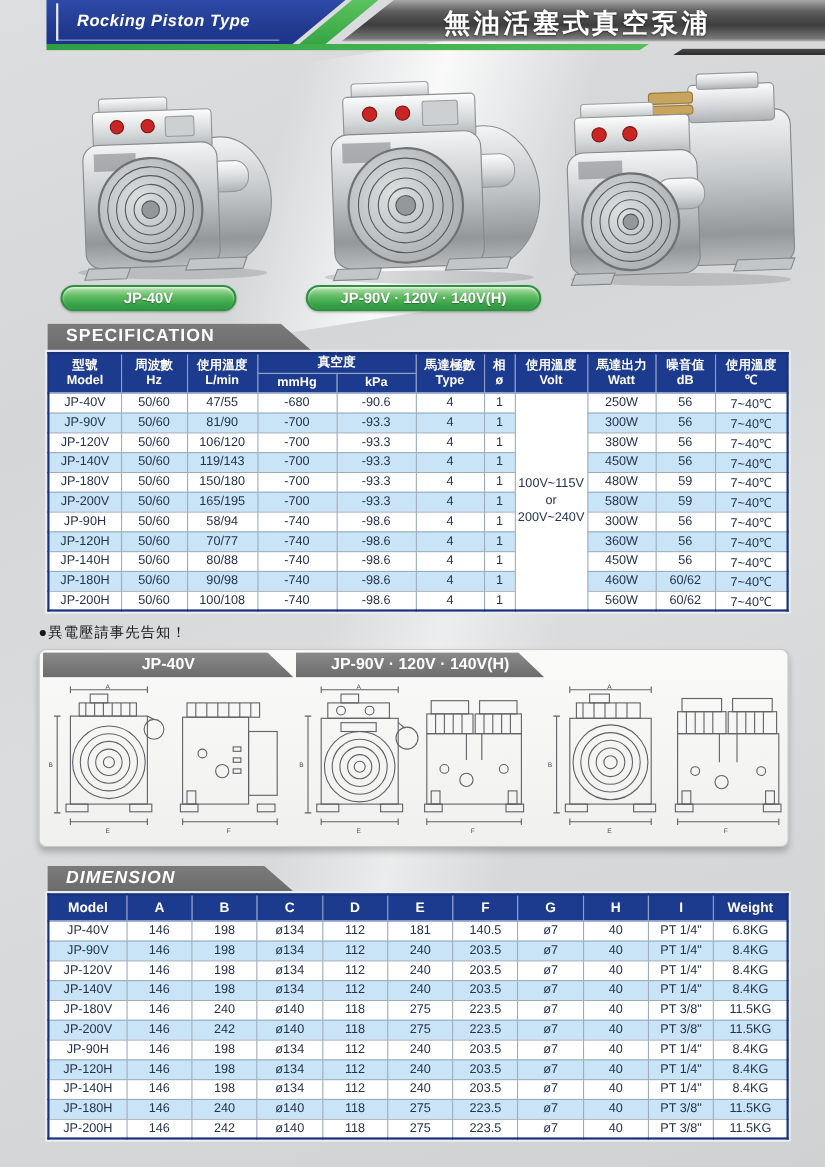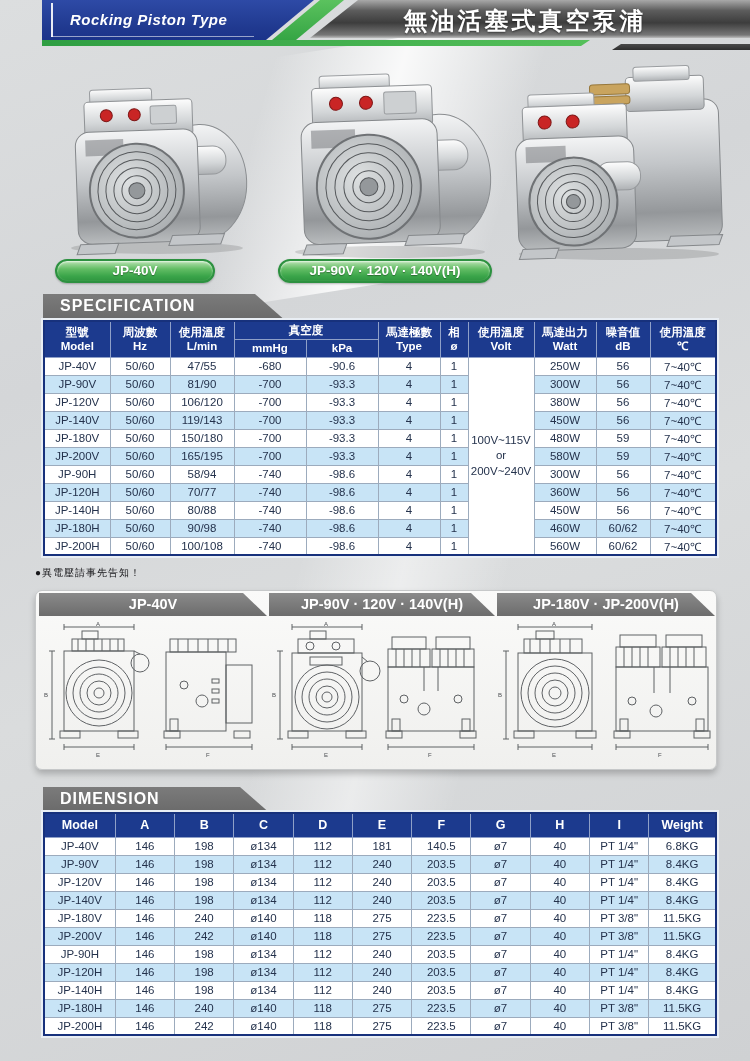--- a/index.html
+++ b/index.html
@@ -60,38 +60,38 @@
   .pill.p2 { left:278px; width:214px; }
   .pill.p3 { left:516px; width:198px; }
 
   
   .flag { position:absolute; height:42px;
     background:linear-gradient(180deg,#7b7b7b,#5f5f5f);
     clip-path:polygon(0 0, calc(100% - 48px) 0, 100% 100%, 0 100%);
     color:#fff; font-weight:bold; font-size:16px; line-height:24px;
     letter-spacing:1px; padding-left:17px; }
   .flag.spec { left:43px; top:294px; width:260px; }
-  .flag.dim  { left:43px; top:787px; width:245px; }
+  .flag.dim  { left:43px; top:787px; width:245px;font-style:italic; }
 
   
   table { border-collapse:collapse; table-layout:fixed; }
   .data-table { position:absolute; left:43px; width:674px;
     border:2px solid #17317c; box-shadow:0 0 0 2px #e9eef4; background:#fff;padding-left:20px; }
   #spec-table { top:320px; }
   #dim-table  { top:812px; }
   .data-table th { background:#1c3a8e; color:#fff; font-size:11.5px; font-weight:bold;
     border:1px solid #8fa0c8; padding:1px 0; line-height:1.3; text-align:center; }
   .data-table td { font-size:11.5px; color:#24324c; text-align:center;
     border:1px solid #9cabbd; height:18px; padding:0 1px; background:#fff; }
   .data-table tbody tr:nth-child(even) td { background:#c8e4f6; }
   .data-table td.volt-cell { background:#fff !important; line-height:1.35; }
   #dim-table th { font-size:12.5px; height:24px; }
 
   
-  .note { position:absolute; left:35px; top:566px; font-size:10px; color:#17171a; letter-spacing:1px; }
+  .note { position:absolute; left:35px; top:566px; font-size:13px; color:#17171a; letter-spacing:1px; }
 
   
   .draw-panel { position:absolute; left:35px; top:590px; width:682px; height:180px;
     background:linear-gradient(180deg,#fafaf9,#f0f0ee);
     border:1px solid #c6c8c9; border-radius:7px;
     box-shadow:0 4px 6px rgba(0,0,0,.22); }
   .draw-flag { position:absolute; top:2px; height:23px;
     background:linear-gradient(180deg,#8a8a8a,#6c6c6c);
     clip-path:polygon(0 0, calc(100% - 24px) 0, 100% 100%, 0 100%);
     color:#fff; font-weight:bold; font-size:14.5px; line-height:23px; text-align:center; }
@@ -421,21 +421,20 @@
         <td>7~40℃</td>
       </tr>
       </tbody>
   </table>
 
   <div class="note">●異電壓請事先告知！</div>
 
   <div class="draw-panel">
     <div class="draw-flag f1">JP-40V</div>
     <div class="draw-flag f2">JP-90V · 120V · 140V(H)</div>
-    <div class="draw-flag f3">JP-180V · JP-200V(H)</div>
 
     <div class="tech t1">
       <svg width="222" height="144" viewBox="0 0 222 144">
         <g>
           <line x1="22" y1="6" x2="92" y2="6"></line>
             <line x1="22" y1="3" x2="22" y2="9"></line>
             <line x1="92" y1="3" x2="92" y2="9"></line>
           <text x="54" y="5">A</text>
           <line x1="10" y1="30" x2="10" y2="118"></line>
             <line x1="7" y1="30" x2="13" y2="30"></line>

